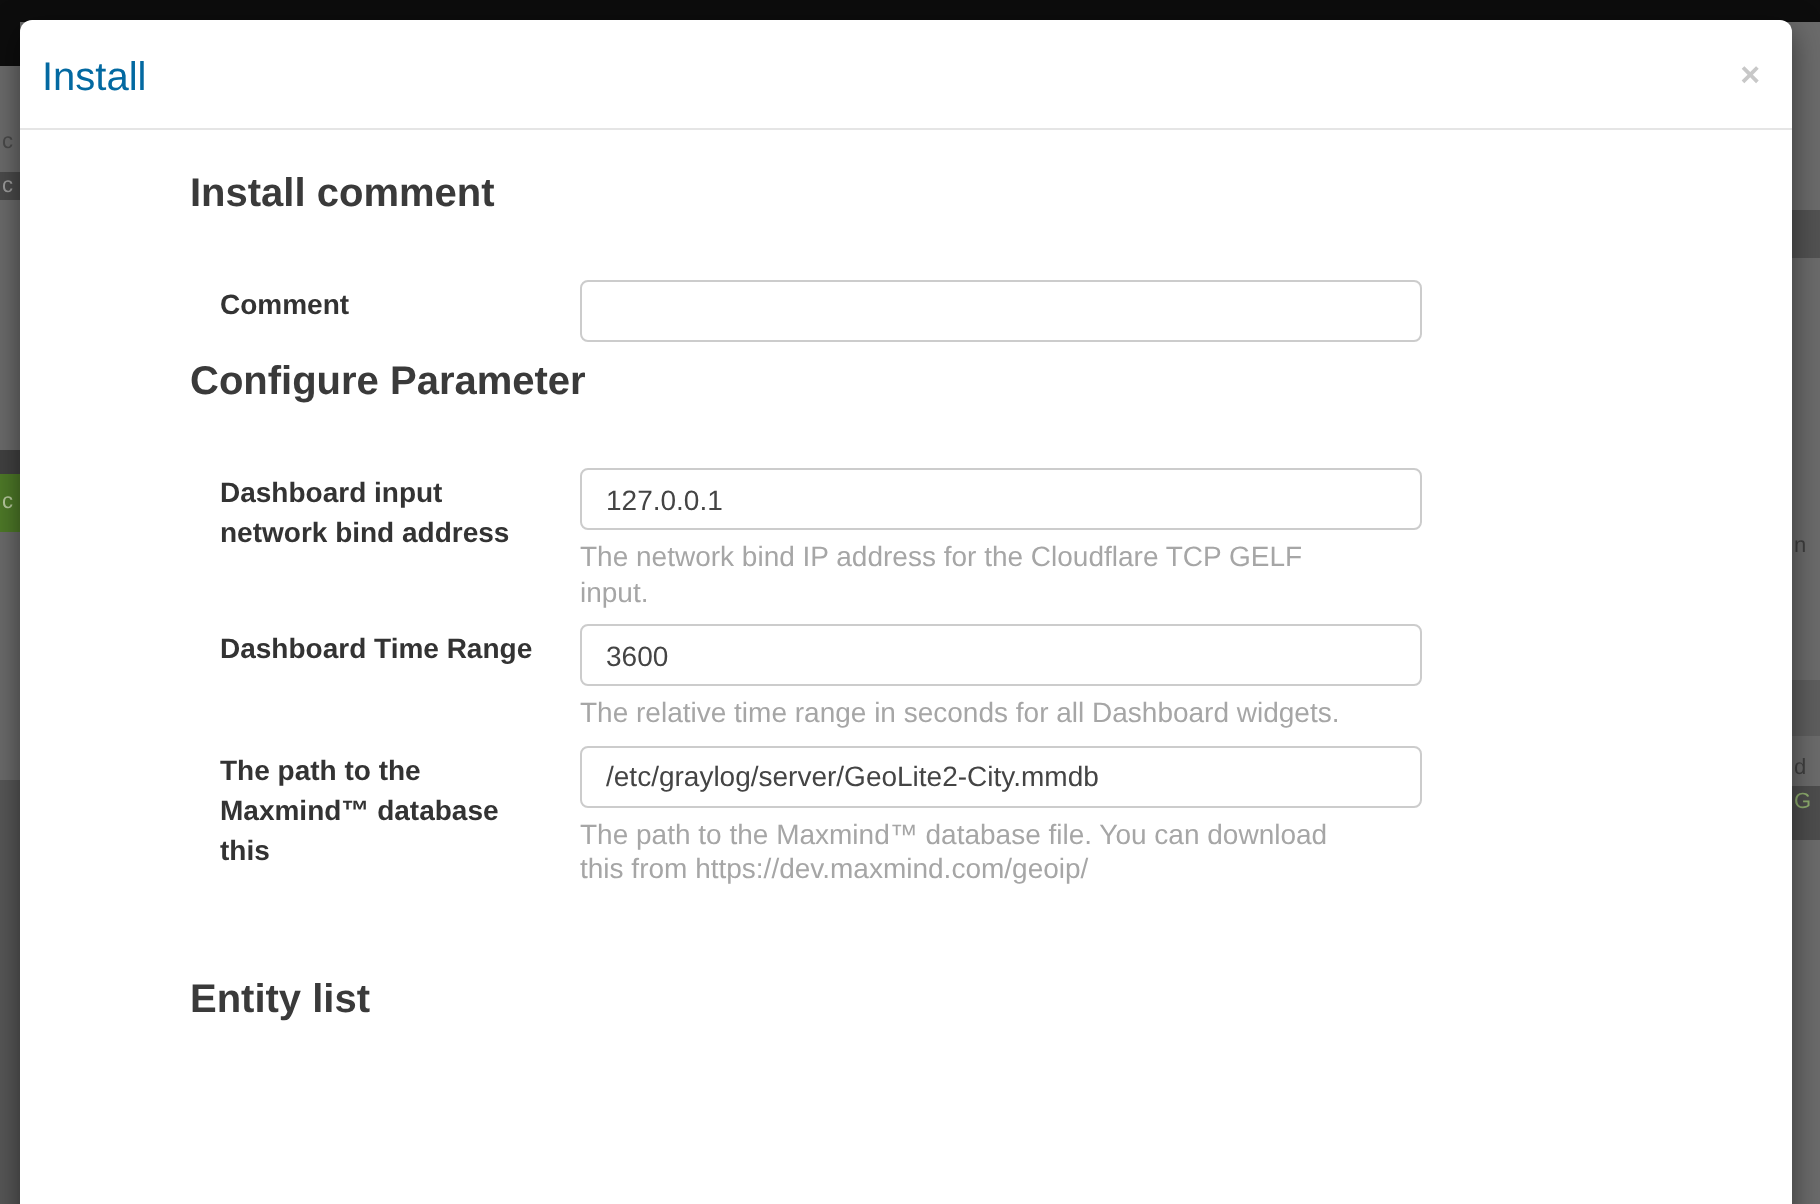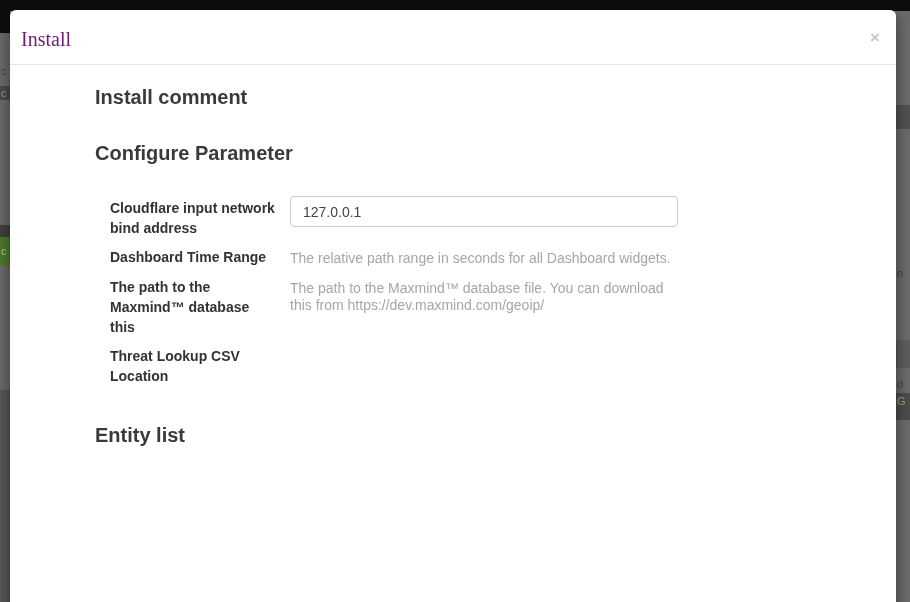--- a/index.html
+++ b/index.html
@@ -35,21 +35,21 @@
     border-radius: 6px 6px 0 0;
     box-shadow: 0 5px 15px rgba(0,0,0,0.5);
   }
   .modal-header {
     position: relative;
     padding: 16px 15px 12px 11px;
     border-bottom: 1px solid #e5e5e5;
   }
   .modal-title {
     font-size: 20px; font-weight: 400;
-    color: #701a75; line-height: 26px; font-family: Liberation Serif, serif;
+    color: #0369a1; line-height: 26px;
   }
   .modal-close {
     position: absolute; top: 19px; right: 16px;
     color: #c8c8c8; font-size: 17px; font-weight: 700;
     line-height: 1; cursor: pointer;
   }
   .modal-body { padding: 19px 20px 60px 85px; }
 
   .section-heading {
     font-size: 20px; font-weight: 700;
@@ -61,21 +61,21 @@
 
   .form-row { display: flex; padding-left: 15px; margin-bottom: 7px; }
   .label-col {
     width: 166px; margin-right: 14px;
     padding-top: 2px;
     font-size: 14px; font-weight: 700;
     color: #333333; line-height: 20px;
   }
   .field-col { width: 388px; }
   .field-col input {
-    width: 388px; height: 31px;
+    width: 421px; height: 31px;
     border: 1px solid #cccccc; border-radius: 4px;
     padding: 12px 12px;
     font-size: 14px; color: #444444;
     font-family: "Liberation Sans", sans-serif;
     background: #ffffff; outline: none;
   }
   .help-text {
     margin-top: 5px;
     font-size: 14px; line-height: 17.5px;
     color: #a6a6a6;
@@ -111,46 +111,54 @@
 <div class="modal">
   <div class="modal-header">
     <h4 class="modal-title">Install</h4>
     <span class="modal-close">×</span>
   </div>
 
   <div class="modal-body">
 
     <h2 class="section-heading">Install comment</h2>
 
+    <div class="form-row">
+      <label class="label-col">Comment</label>
+      <div class="field-col">
+        <input type="text" value="" style="">
+      </div>
+    </div>
 
     <h2 class="section-heading mid">Configure Parameter</h2>
 
     <div class="form-row">
-      <label class="label-col">Cloudflare input network bind address</label>
+      <label class="label-col">Dashboard input network bind address</label>
       <div class="field-col">
         <input type="text" value="127.0.0.1" style="">
+        <div class="help-text">The network bind IP address for the Cloudflare TCP GELF input.</div>
       </div>
     </div>
 
     <div class="form-row">
       <label class="label-col">Dashboard Time Range</label>
       <div class="field-col">
-        <div class="help-text">The relative path range in seconds for all Dashboard widgets.</div>
+        <input type="text" value="3600" style="">
+        <div class="help-text">The relative time range in seconds for all Dashboard widgets.</div>
       </div>
     </div>
 
     <div class="form-row">
       <label class="label-col">The path to the Maxmind™ database this</label>
       <div class="field-col">
+        <input type="text" value="/etc/graylog/server/GeoLite2-City.mmdb" style="">
         <div class="help-text">The path to the Maxmind™ database file. You can download this from https://dev.maxmind.com/geoip/</div>
       </div>
     </div>
 
     <div class="form-row">
-      <label class="label-col">Threat Lookup CSV Location</label>
       <div class="field-col">
       </div>
     </div>
 
     <h2 class="section-heading last">Entity list</h2>
 
   </div>
 </div>
 
 </body></html>

